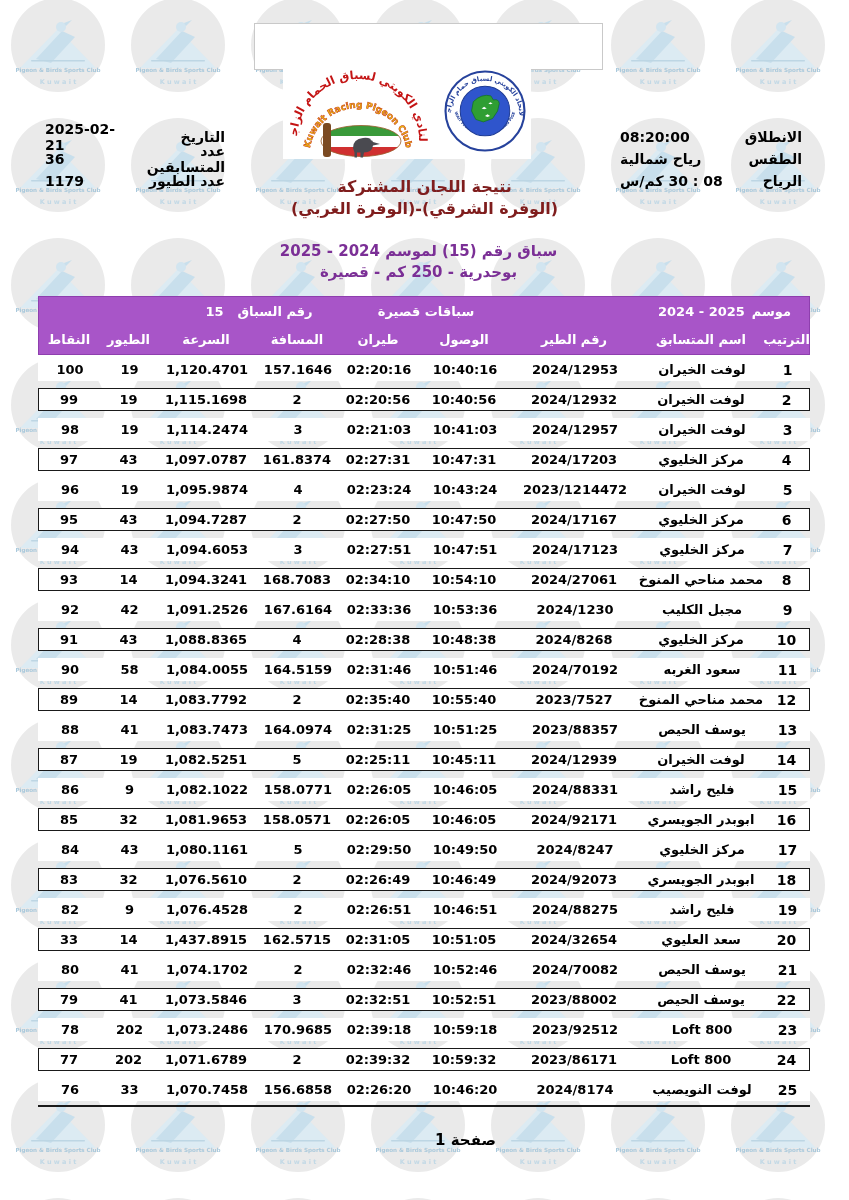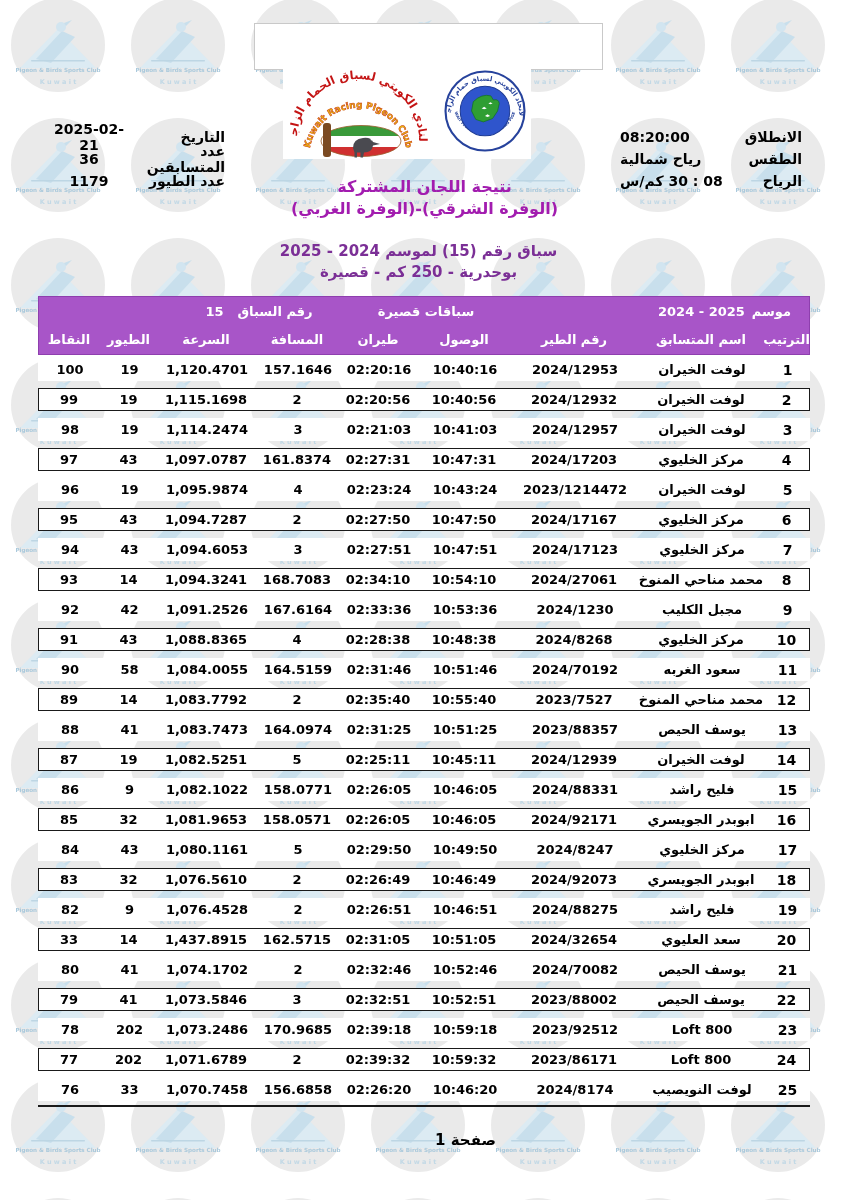--- a/index.html
+++ b/index.html
@@ -22,28 +22,28 @@
   }
   .club-logo  { position:absolute; left:283px; top:64px; z-index:2; }
   .fed-logo   { position:absolute; left:442px; top:69px; z-index:2; }
 
   
   .info-block { position:absolute; z-index:2; direction:rtl; font-weight:bold; font-size:14px; color:#000; }
   .info-left  { left:43px;  top:126px; width:182px; }
   .info-right { left:618px; top:126px; width:184px; }
   .info-row   { display:flex; height:22px; align-items:center; }
   .info-left  .info-lbl { width:92px;  text-align:right; }
-  .info-left  .info-val { width:88px;  text-align:center; }
+  .info-left  .info-val { width:88px;  text-align:left; }
   .info-right .info-lbl { width:64px;  text-align:right; }
   .info-right .info-val { width:118px; text-align:left; }
 
   
   .doc-title {
     position:absolute; left:0; right:0; top:176px; z-index:2;
-    text-align:center; direction:rtl; color:#a21caf;
+    text-align:center; direction:rtl; color:#7f1d1d;
     font-weight:bold; font-size:16px; line-height:22px;
   }
   .doc-subtitle {
     position:absolute; left:0; right:12px; top:241px; z-index:2;
     text-align:center; direction:rtl; color:#7b2f96;
     font-weight:bold; font-size:15px; line-height:21px;
   }
 
   
   .rtable { position:absolute; left:38px; top:296px; width:772px; z-index:2; direction:rtl; }

